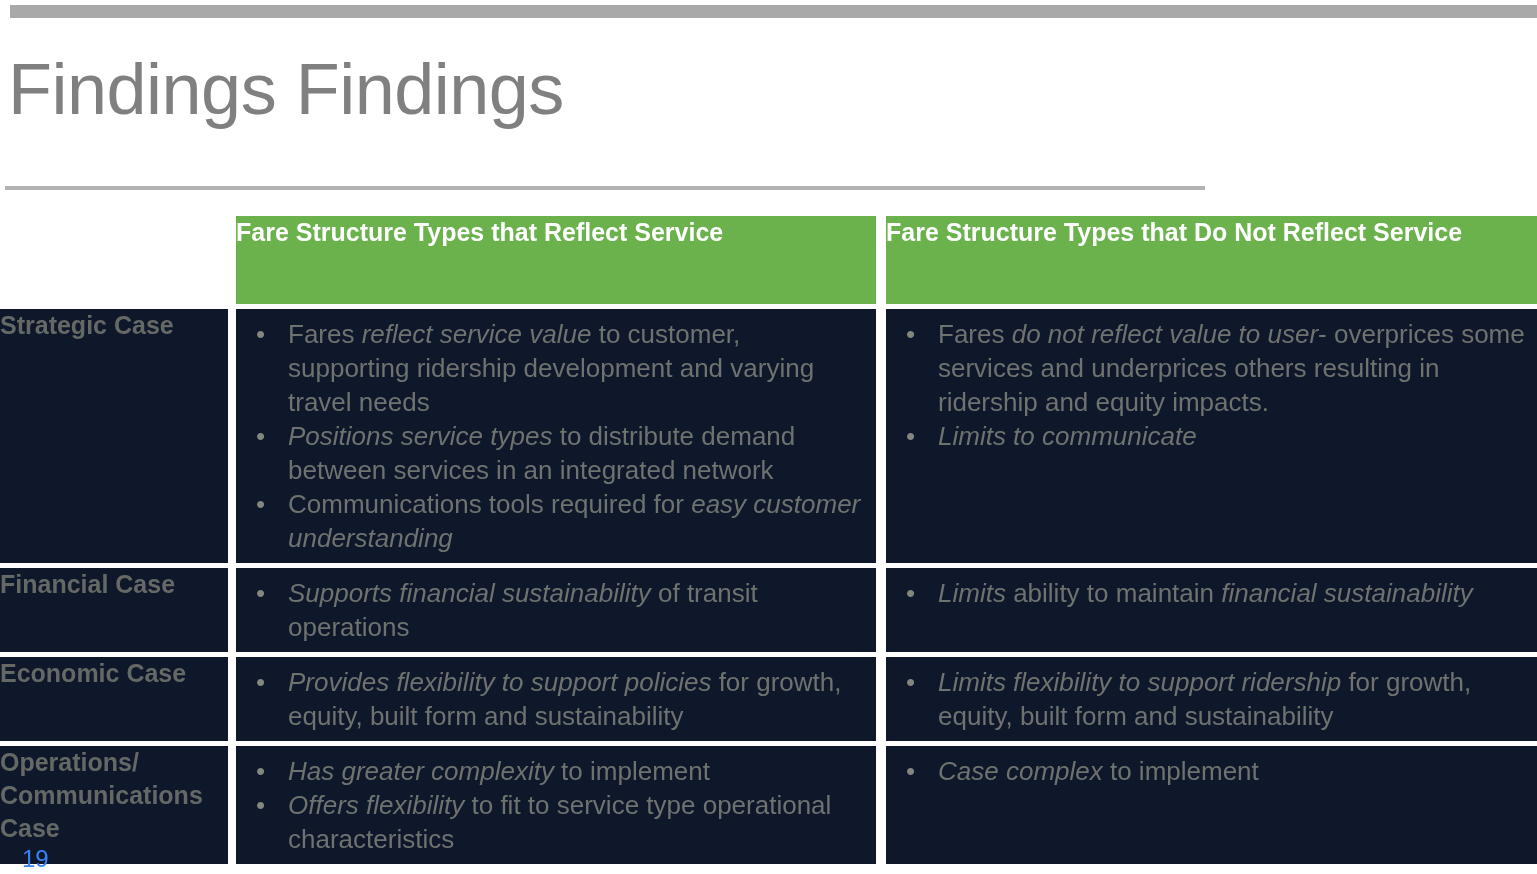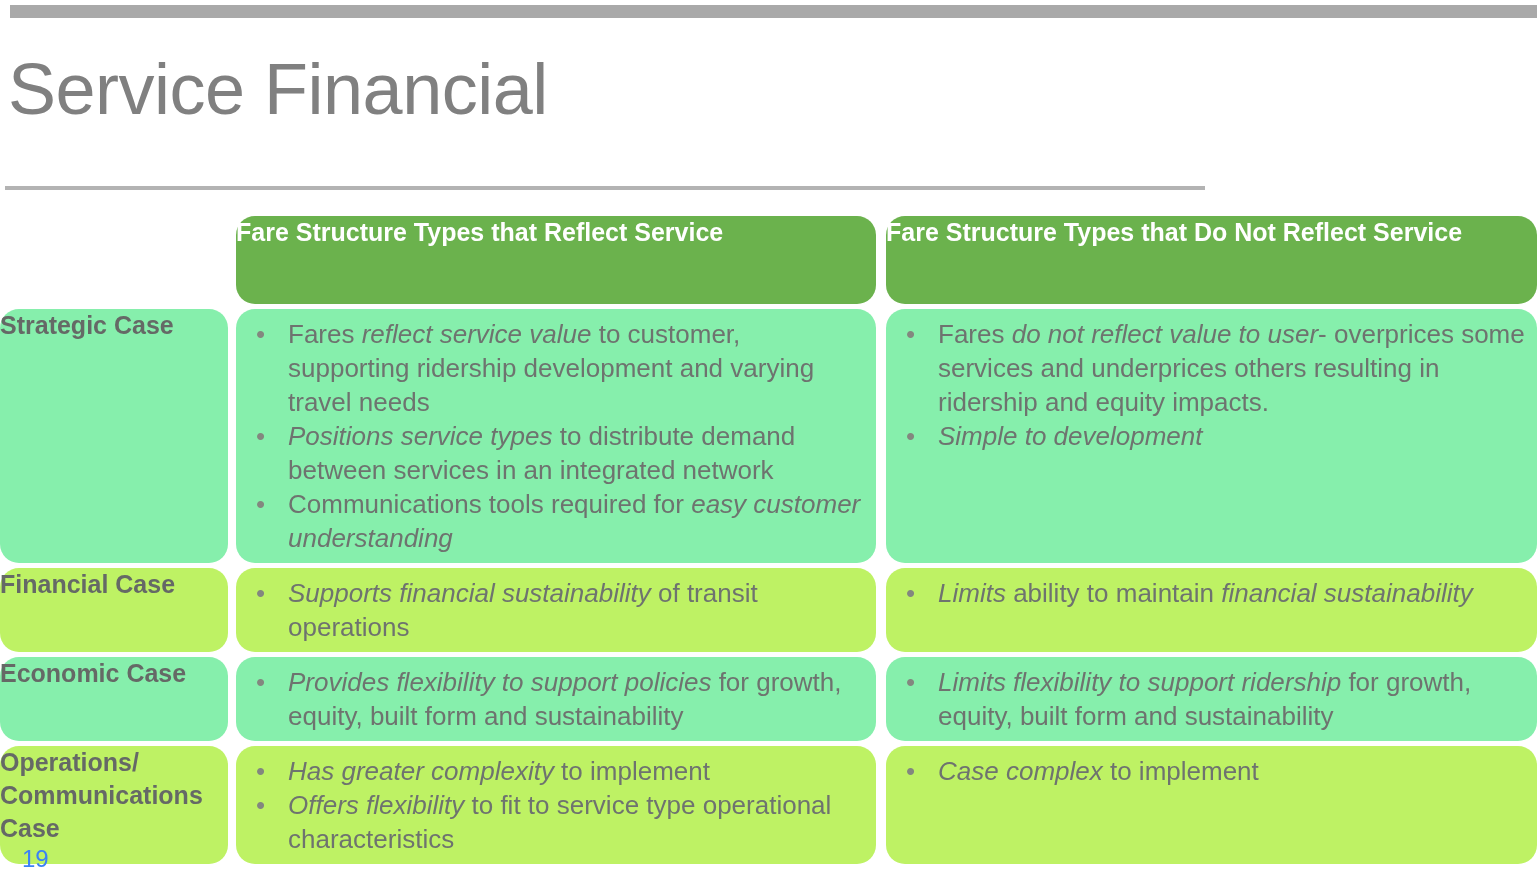--- a/index.html
+++ b/index.html
@@ -68,43 +68,42 @@
 
   .fare-table col.c-case   { width: 228px; }
   .fare-table col.c-gap1   { width: 8px;  }
   .fare-table col.c-left   { width: 640px; }
   .fare-table col.c-gap2   { width: 10px; }
   .fare-table col.c-right  { width: 651px; }
 
   .fare-table td {
     vertical-align: top;
     padding: 0;
-    border-radius: 19px;
   }
 
   .gap-cell { background: #ffffff; }
 
   
   .hdr-blank {
     background: #ffffff;
     height: 88px;
   }
   .hdr-green {
     background: #6bb24d;
     color: #ffffff;
     font-size: 25px;
     font-weight: bold;
     line-height: 33px;
     padding: 16px 14px 10px 14px;
     height: 62px;
   }
 
   
-  .tint-dark  { background: #86efac; }
-  .tint-light { background: #bef264; }
+  .tint-dark  { background: #0f172a; }
+  .tint-light { background: #0f172a; }
 
   .case-cell {
     font-size: 25px;
     font-weight: bold;
     color: #656966;
     line-height: 33px;
     padding: 12px 10px 12px 20px;
   }
 
   .content-cell {
@@ -150,21 +149,21 @@
     line-height: 28px;
   }
 </style>
 </head>
 <body>
 
 <div class="slide">
 
   <div class="top-bar"></div>
 
-  <div class="slide-title">Service Financial</div>
+  <div class="slide-title">Findings Findings</div>
 
   <div class="title-rule"></div>
 
   <table class="fare-table">
     <colgroup>
       <col class="c-case">
       <col class="c-gap1">
       <col class="c-left">
       <col class="c-gap2">
       <col class="c-right">
@@ -193,21 +192,21 @@
             <ul class="bullets">
               <li><span>Fares </span><i>reflect service value</i><span> to customer, supporting ridership development and varying travel needs</span></li>
               <li><i>Positions service types</i><span> to distribute demand between services in an integrated network</span></li>
               <li><span>Communications tools required for </span><i>easy customer understanding</i></li>
             </ul>
           </td>
           <td class="gap-cell"></td>
           <td class="content-cell tint-dark">
             <ul class="bullets">
               <li><span>Fares </span><i>do not reflect value to user</i><span>- overprices some services and underprices others resulting in ridership and equity impacts.</span></li>
-              <li><i>Simple to development</i></li>
+              <li><i>Limits to communicate</i></li>
             </ul>
           </td>
         </tr>
         <tr class="band-sep">
           <td></td>
           <td></td>
           <td></td>
           <td></td>
           <td></td>
         </tr>

